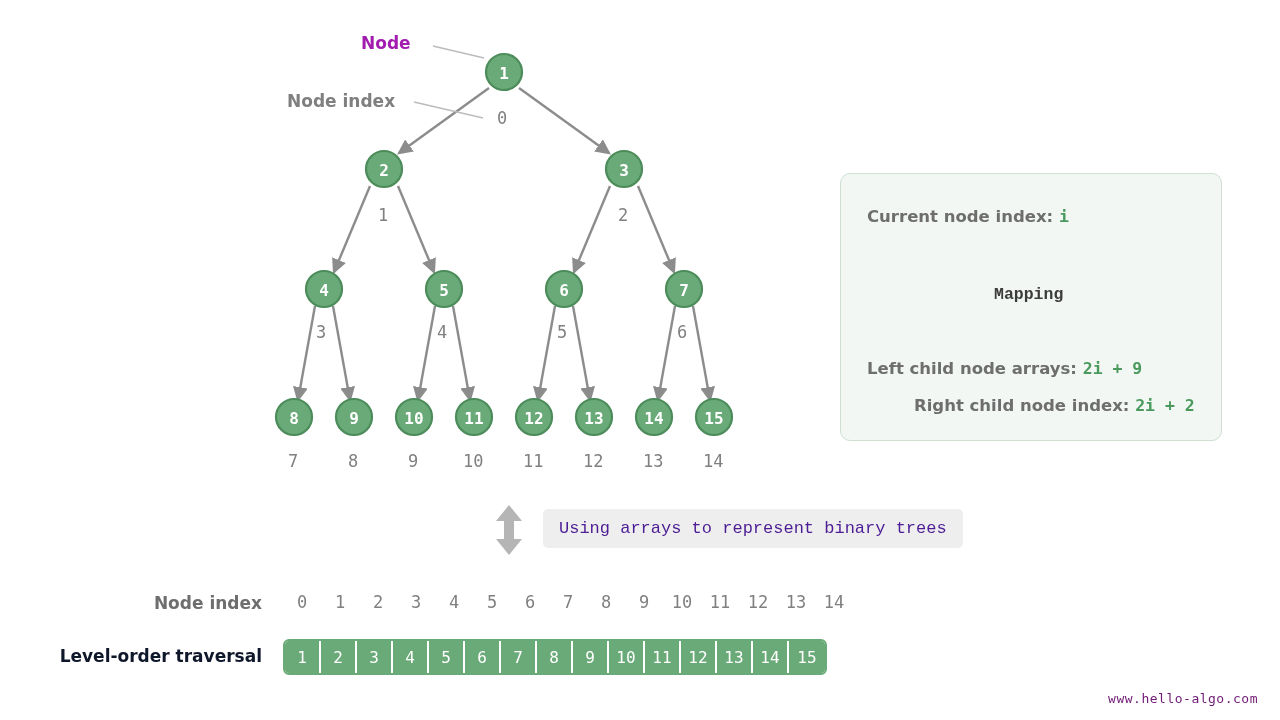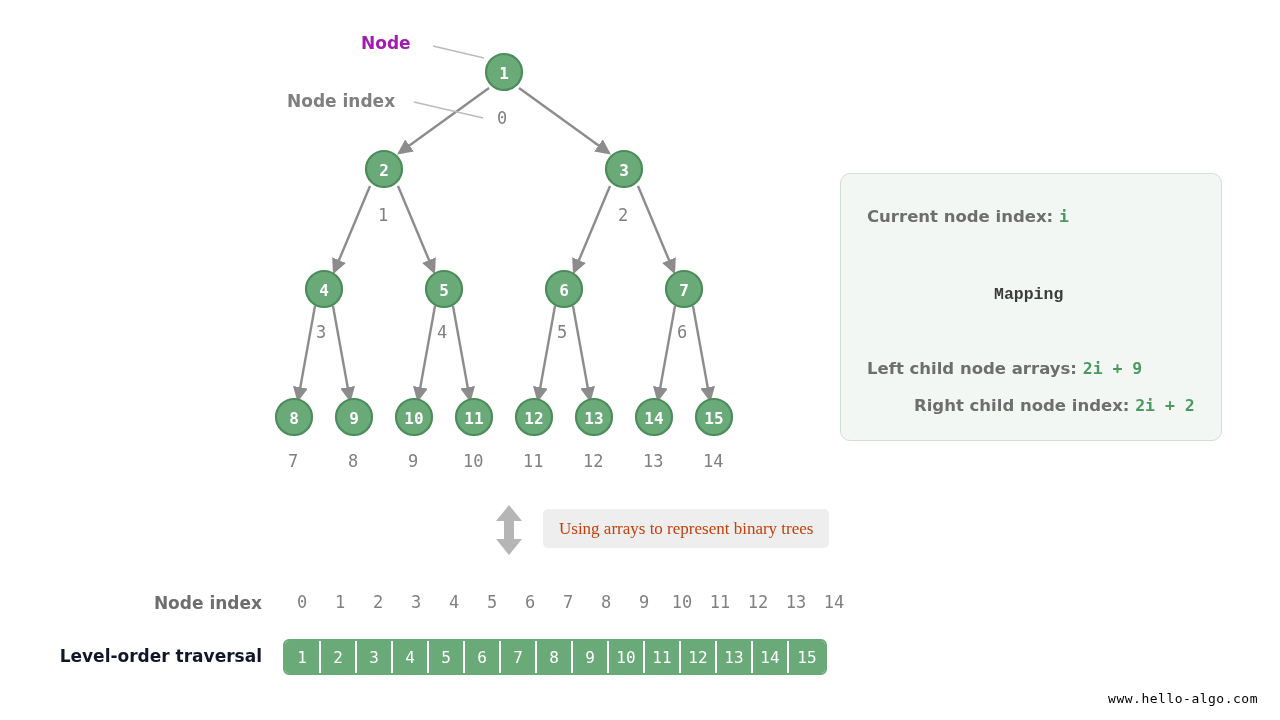--- a/index.html
+++ b/index.html
@@ -85,23 +85,23 @@
     top: 509px;
     height: 39px;
     background: #eeeeee;
     border-radius: 5px;
     display: flex;
     align-items: center;
     padding: 0 16px;
     box-sizing: border-box;
   }
   .caption-box span {
-    color: #c2410c;
-    font-size: 17px;
-    font-family: Liberation Serif, serif;
+    color: #4c1d95;
+    font-size: 17px;
+    font-family: Liberation Mono, monospace;
     white-space: nowrap;
   }
   .arr-row {
     position: absolute;
     left: 283px;
     top: 639px;
     display: flex;
     border: 2px solid #6aaa78;
     border-radius: 6px;
     overflow: hidden;
@@ -141,21 +141,21 @@
     font-family: "DejaVu Sans", sans-serif;
     white-space: nowrap;
     text-align: right;
   }
   #node-index-row-label { color: #6e6e6e; left: 60px; top: 593px; width: 202px; }
   #level-order-row-label { color: #0f172a; left: 20px; top: 646px; width: 242px; }
   .watermark {
     position: absolute;
     right: 22px;
     bottom: 14px;
-    color: #000000;
+    color: #701a75;
     font-size: 13px;
     font-family: "DejaVu Sans Mono", monospace;
     letter-spacing: 0.5px;
   }
   .circ-text {
     font-family: "DejaVu Sans Mono", monospace;
     font-size: 16px;
     fill: #ffffff;
     font-weight: bold;
     text-anchor: middle;

